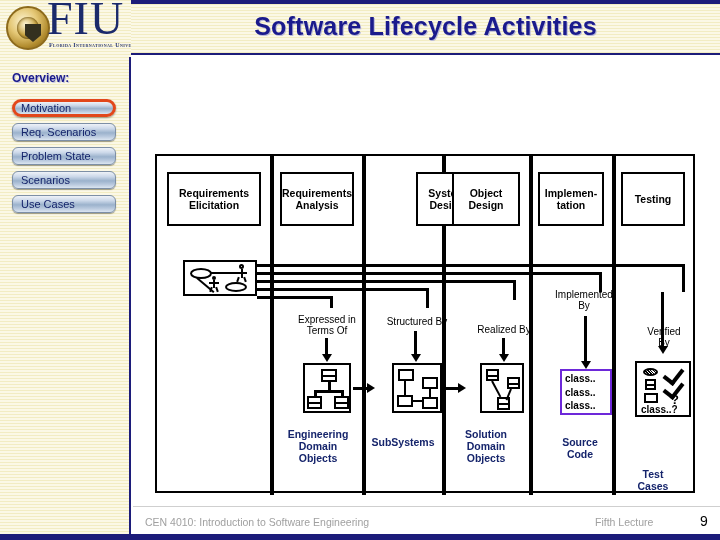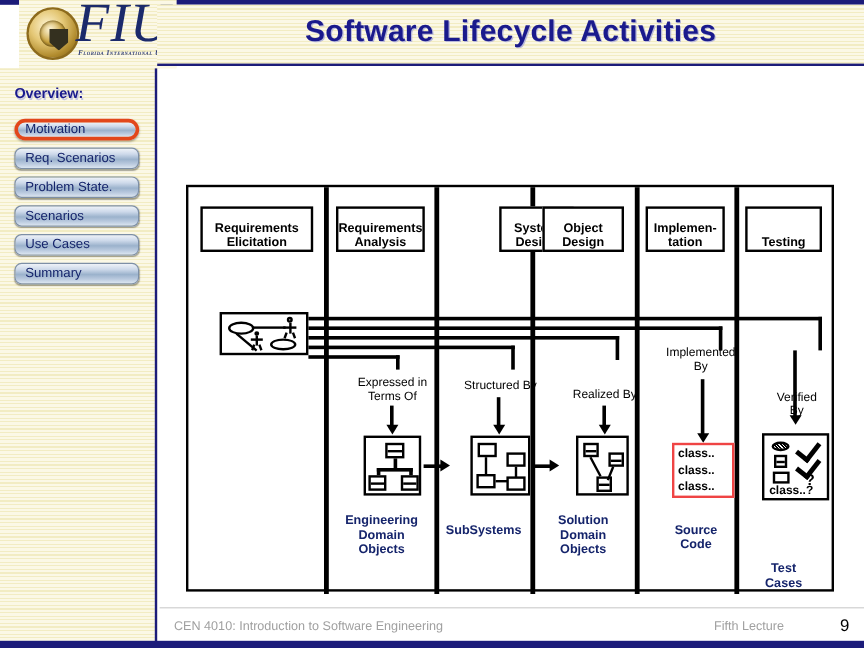--- a/index.html
+++ b/index.html
@@ -14,23 +14,22 @@
     background-color:#f7f3d8;
     background-image:repeating-linear-gradient(
         to bottom,
         #f2ecc3 0px,#f2ecc3 1px,
         #fbf8e6 1px,#fbf8e6 3px);
   }
   
   #top-rule{position:absolute;left:0;top:0;width:720px;height:4px;background:#1c1c7a;}
   
   #logo-panel{
-    position:absolute;left:16px;top:0;width:131px;height:57px;
+    position:absolute;left:0;top:0;width:131px;height:57px;
     overflow:hidden;
-    font-style:italic;
   }
   #seal{
     position:absolute;left:6px;top:6px;width:44px;height:44px;border-radius:50%;
     background:radial-gradient(circle at 38% 34%,#fdf4d2 0%,#e4c775 38%,#b08a2c 70%,#6d5214 100%);
     border:2px solid #8d6b1d;
     box-sizing:border-box;
   }
   #seal:after{
     content:"";position:absolute;left:9px;top:9px;right:9px;bottom:9px;
     border-radius:50%;
@@ -101,23 +100,23 @@
   #canvas{
     position:absolute;left:133px;top:57px;width:587px;height:483px;background:#fff;
   }
   
   #diagram{
     position:absolute;left:22px;top:97px;width:540px;height:339px;
     border:2px solid #000;box-sizing:border-box;
   }
   .vdiv{position:absolute;top:0;width:4px;height:339px;background:#000;}
   .phase-box{
-    position:absolute;top:16px;height:38px;
+    position:absolute;top:16px;height:54px;
     border:2px solid #000;box-sizing:border-box;background:#fff;
-    display:flex;align-items:flex-end;justify-content:center;text-align:center;
+    display:flex;align-items:center;justify-content:center;text-align:center;
     font-size:10.5px;font-weight:bold;color:#000;line-height:12px;
   }
   .bottom-label{
     position:absolute;text-align:center;
     font-size:10.5px;font-weight:bold;color:#15246b;line-height:12px;
   }
   .conn-label{
     position:absolute;text-align:center;
     font-size:10px;color:#000;line-height:11px;
     font-family:"Liberation Sans",sans-serif;
@@ -143,21 +142,21 @@
   
   #uc-box{
     position:absolute;left:26px;top:104px;width:74px;height:36px;
     border:2px solid #000;box-sizing:border-box;background:#fff;
   }
   .ell{position:absolute;border:2px solid #000;border-radius:50%;background:#fff;box-sizing:border-box;}
   .stick{position:absolute;}
   
   #src-box{
     position:absolute;left:403px;top:213px;width:52px;height:46px;
-    border:2px solid #ef4444;box-sizing:border-box;background:#fff;
+    border:2px solid #6d28d9;box-sizing:border-box;background:#fff;
     font-size:10px;font-weight:bold;line-height:13.5px;color:#000;
     padding:1px 0 0 3px;
   }
   
   #test-box{
     position:absolute;left:478px;top:205px;width:56px;height:56px;
     border:2px solid #000;box-sizing:border-box;background:#fff;
   }
   .check{
     position:absolute;width:9px;height:15px;
@@ -200,23 +199,20 @@
   </div>
   <div class="nav-btn" style="top:90px;">
     <span>Problem State.</span>
   </div>
   <div class="nav-btn" style="top:114px;">
     <span>Scenarios</span>
   </div>
   <div class="nav-btn" style="top:138px;">
     <span>Use Cases</span>
   </div>
-  <div class="nav-btn" style="top:162px;">
-    <span>Summary</span>
-  </div>
 </div>
 
 <div id="canvas">
 
   <div id="diagram">
 
     <div class="vdiv" style="left:113px;"></div>
     <div class="vdiv" style="left:205px;"></div>
     <div class="vdiv" style="left:285px;"></div>
     <div class="vdiv" style="left:372px;"></div>

